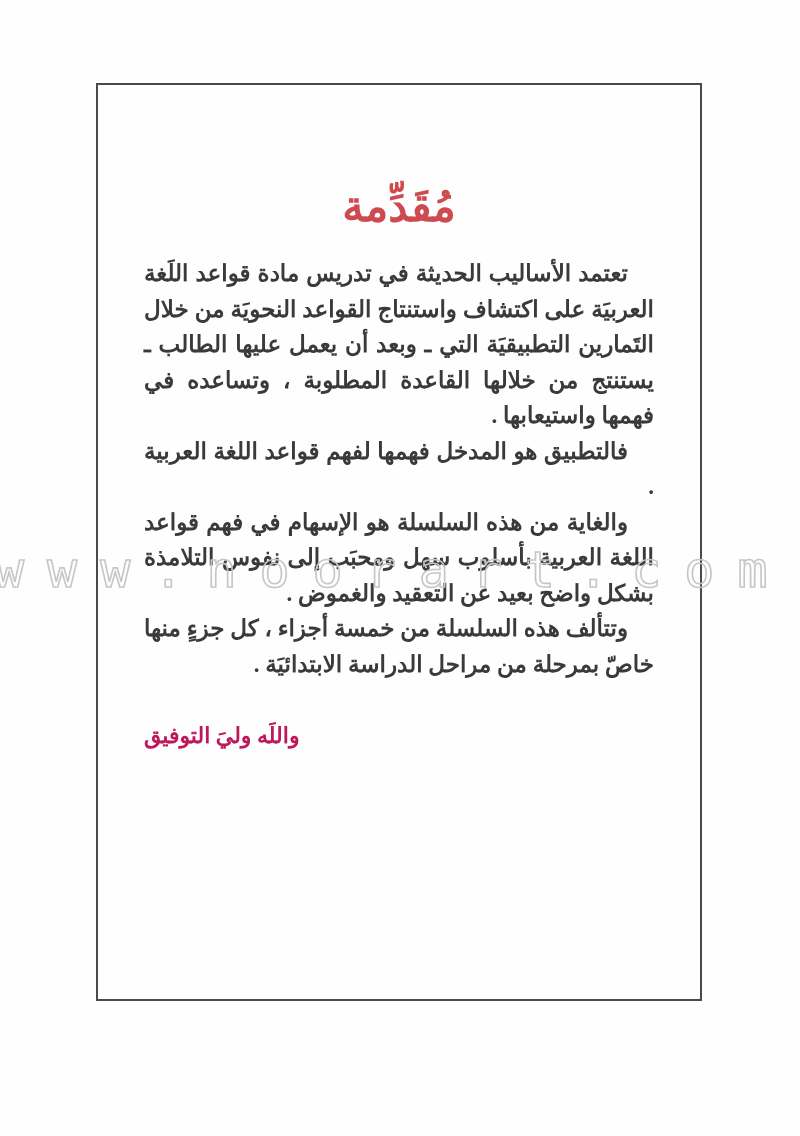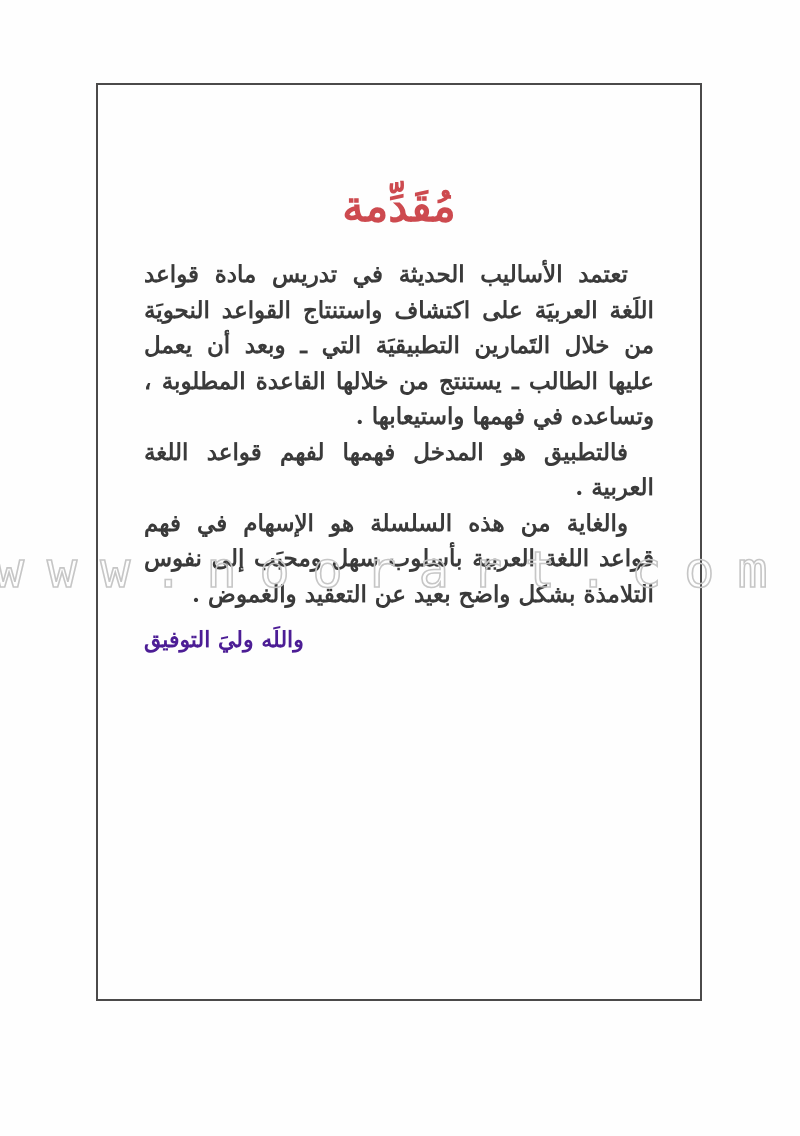--- a/index.html
+++ b/index.html
@@ -24,20 +24,21 @@
     border: 2px solid #4b4a4a;
     box-sizing: border-box;
   }
   .content {
     position: absolute;
     left: 0;
     top: 0;
     width: 100%;
     height: 100%;
     direction: rtl;
+    font-family: Liberation Serif, serif;
   }
   .page-title {
     margin: 98px 0 0 0;
     text-align: center;
     font-size: 43px;
     line-height: 1.1;
     font-weight: bold;
     color: #cd4a4f;
     letter-spacing: 1px;
   }
@@ -48,24 +49,24 @@
     line-height: 35.5px;
     text-align: justify;
     font-weight: 600;
   }
   .body-text p {
     margin: 0;
     padding: 0;
     text-indent: 26px; 
   }
   .closing-line {
-    margin: 15px 46px 0 46px;
+    margin: 41px 46px 0 46px;
     text-align: left;          
     direction: rtl;
-    color: #4c1d95;
+    color: #be185d;
     font-size: 22px;
     font-weight: bold;
   }
   .watermark {
     position: absolute;
     top: 541px;
     left: -6px;
     width: 820px;
     white-space: nowrap;
     direction: ltr;
@@ -88,20 +89,21 @@
 
   <div class="frame">
     <div class="content">
 
       <h1 class="page-title">مُقَدِّمة</h1>
 
       <div class="body-text">
         <p>تعتمد الأساليب الحديثة في تدريس مادة قواعد اللَغة العربيَة على اكتشاف واستنتاج القواعد النحويَة من خلال التَمارين التطبيقيَة التي ـ وبعد أن يعمل عليها الطالب ـ يستنتج من خلالها القاعدة المطلوبة ، وتساعده في فهمها واستيعابها .</p>
         <p>فالتطبيق هو المدخل فهمها لفهم قواعد اللغة العربية .</p>
         <p>والغاية من هذه السلسلة هو الإسهام في فهم قواعد اللغة العربية بأسلوب سهل ومحبَب إلى نفوس التلامذة بشكل واضح بعيد عن التعقيد والغموض .</p>
+        <p>وتتألف هذه السلسلة من خمسة أجزاء ، كل جزءٍ منها خاصّ بمرحلة من مراحل الدراسة الابتدائيَة .</p>
       </div>
 
       <div class="closing-line">واللَه وليَ التوفيق</div>
 
     </div>
   </div>
 
 </div>
 
 </body></html>

